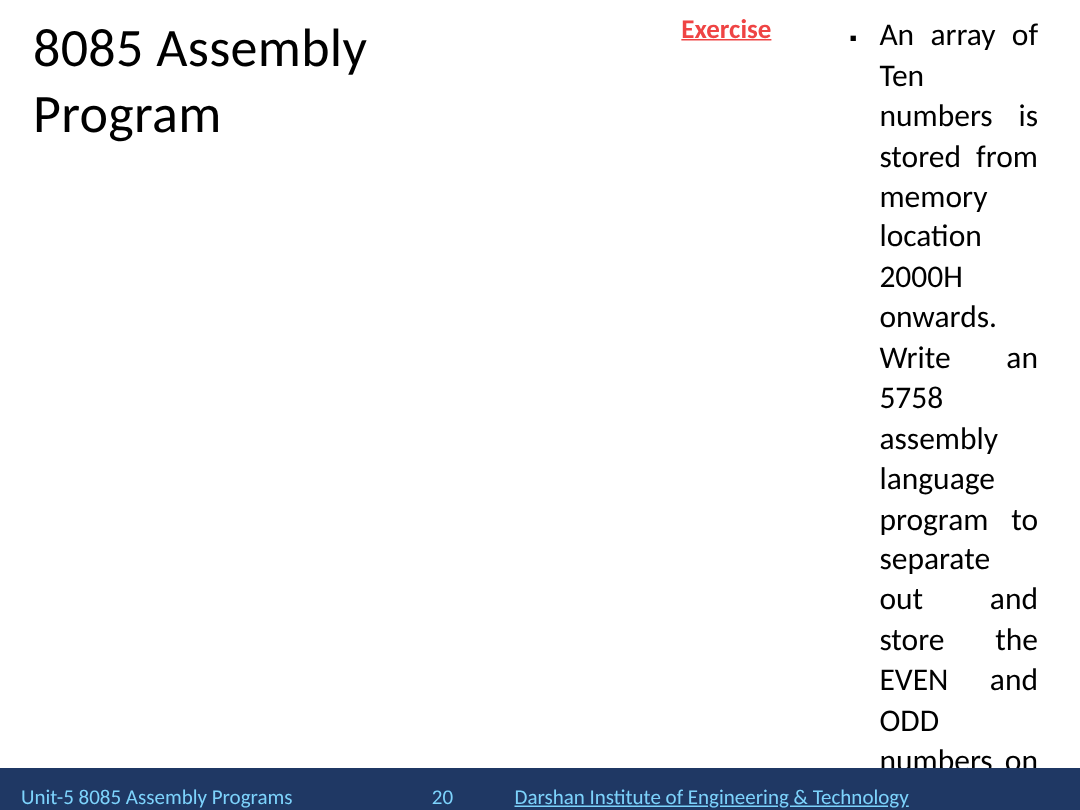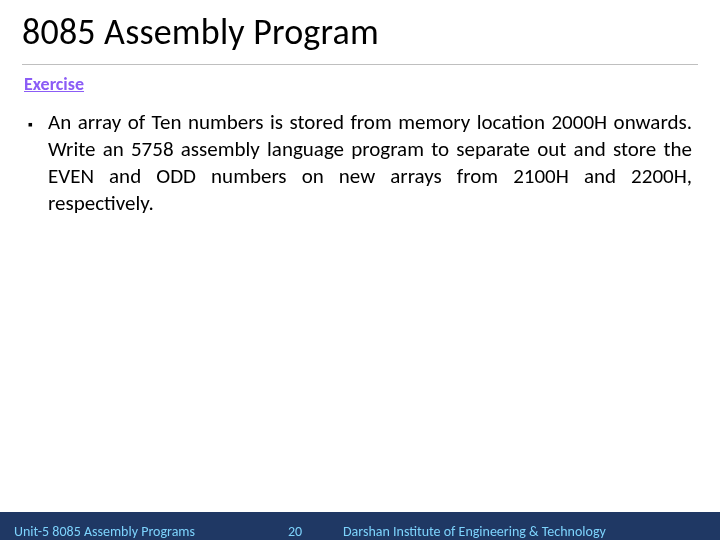--- a/index.html
+++ b/index.html
@@ -12,21 +12,21 @@
       height: 540px;
       font-family: Calibri, "Segoe UI", Arial, sans-serif;
       background: #ffffff;
       position: relative;
       overflow: hidden;
     }
     .slide {
       width: 100%;
       height: 100%;
       display: flex;
-      flex-direction: column;
+      flex-direction: row;
     }
     .title-area {
       padding: 10px 22px 6px 22px;
     }
     .title {
       font-size: 36px;
       font-weight: 400;
       color: #000000;
       letter-spacing: 0.2px;
     }
@@ -34,21 +34,21 @@
       border: none;
       border-top: 1px solid #bfbfbf;
       margin: 4px 22px 0 22px;
     }
     .subtitle-area {
       padding: 8px 24px 4px 24px;
     }
     .subtitle {
       font-size: 18px;
       font-weight: 700;
-      color: #8b5cf6;
+      color: #ef4444;
       text-decoration: underline;
     }
     .body-area {
       padding: 10px 28px 0 28px;
       flex: 1;
     }
     .bullet-item {
       display: flex;
       align-items: flex-start;
     }
@@ -87,20 +87,21 @@
     .footer-center {
       flex: 0 0 auto;
       width: 60px;
       text-align: center;
       margin-left: 70px;
     }
     .footer-right {
       flex: 1;
       text-align: left;
       padding-left: 18px;
+      text-decoration: underline;
     }
   </style>
 </head>
 <body>
 
 <div class="slide">
 
   <div class="title-area">
     <h1 class="title">8085 Assembly Program</h1>
   </div>

